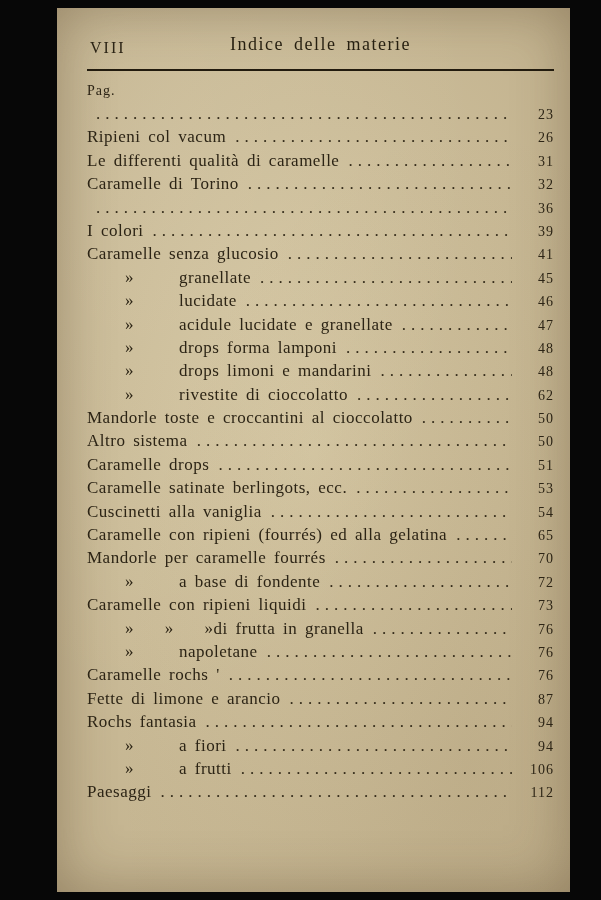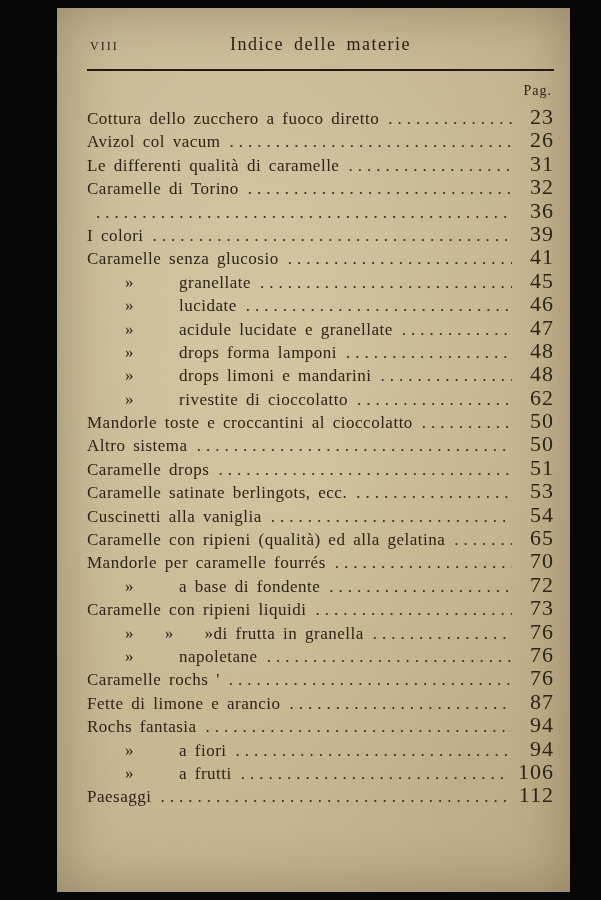--- a/index.html
+++ b/index.html
@@ -34,39 +34,38 @@
     color: #2c2415;
   }
   .page-header {
     position: relative;
     height: 32px;
   }
   .folio {
     position: absolute;
     left: 3px;
     top: 9px;
-    font-size: 12px;
+    font-size: 16px;
     letter-spacing: 2px;
     color: #2c2415;
   }
   .running-title {
     text-align: center;
     font-size: 18px;
     letter-spacing: 1.5px;
     word-spacing: 4px;
     padding-top: 4px;
     color: #261f10;
   }
   .header-rule {
     height: 0;
     border-bottom: 2.5px solid #221b0e;
     margin-top: 7px;
   }
   .page-col-label {
-    text-align: right;
     font-size: 14px;
     letter-spacing: 1px;
     margin-top: 12px;
     padding-right: 2px;
     color: #2c2415;
   }
   .toc-list {
     margin-top: 5px;
   }
   .entry {
@@ -97,49 +96,48 @@
     letter-spacing: 5px;
     color: #342b1a;
   }
   .leader::after {
     content: "..............................................................................";
   }
   .pagenum {
     min-width: 34px;
     text-align: right;
     letter-spacing: 1px;
-    font-size: 22px;
+    font-size: 14px;
   }
 </style>
 </head>
 <body>
 
 <div class="scan-frame">
   <div class="book-page">
 
     <div class="page-header">
       <span class="folio">VIII</span>
       <div class="running-title">Indice delle materie</div>
     </div>
 
     <div class="header-rule"></div>
 
     <div class="page-col-label">Pag.</div>
 
     <div class="toc-list">
   <div class="entry">
 
-    <span class="label">Cottura dello zucchero a fuoco diretto</span>
     <span class="leader"></span>
     <span class="pagenum">23</span>
   </div>
 
   <div class="entry">
 
-    <span class="label">Avizol col vacum</span>
+    <span class="label">Ripieni col vacum</span>
     <span class="leader"></span>
     <span class="pagenum">26</span>
   </div>
 
   <div class="entry">
 
     <span class="label">Le differenti qualità di caramelle</span>
     <span class="leader"></span>
     <span class="pagenum">31</span>
   </div>
@@ -244,21 +242,21 @@
   <div class="entry">
 
     <span class="label">Cuscinetti alla vaniglia</span>
     <span class="leader"></span>
     <span class="pagenum">54</span>
   </div>
 
 
   <div class="entry">
 
-    <span class="label">Caramelle con ripieni (qualità) ed alla gelatina</span>
+    <span class="label">Caramelle con ripieni (fourrés) ed alla gelatina</span>
     <span class="leader"></span>
     <span class="pagenum">65</span>
   </div>
 
   <div class="entry">
 
     <span class="label">Mandorle per caramelle fourrés</span>
     <span class="leader"></span>
     <span class="pagenum">70</span>
   </div>

